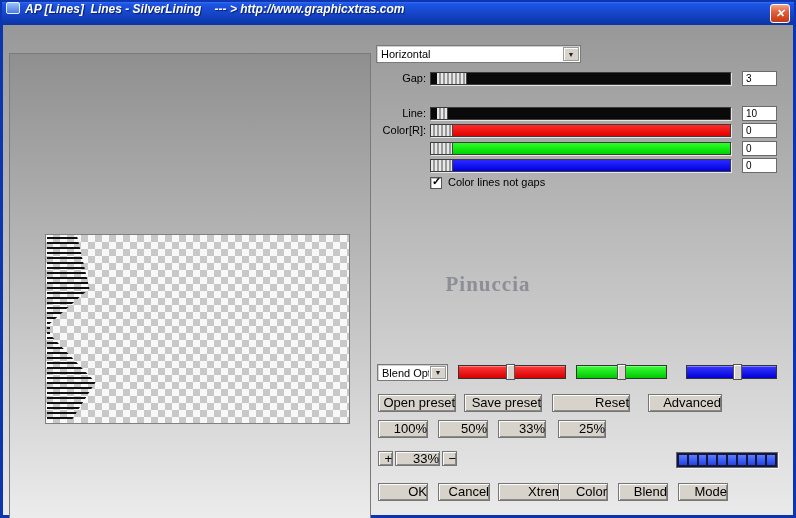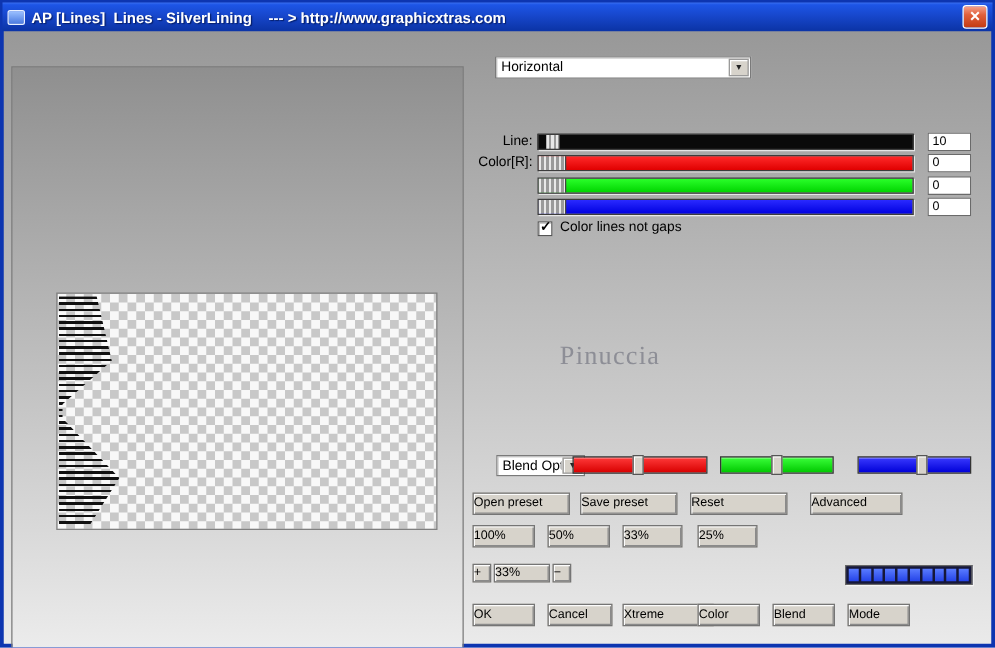--- a/index.html
+++ b/index.html
@@ -2,21 +2,21 @@
 <html><head>
 <meta charset="utf-8">
 <style>
   * { margin:0; padding:0; box-sizing:border-box; }
   body { background:#fff; font-family:"Liberation Sans", sans-serif; }
 
   .window { position:relative; width:796px; height:518px; background:#0d35b0; overflow:hidden;
             font-family:"Liberation Sans", sans-serif; }
   .titlebar { position:absolute; left:2px; top:2px; width:792px; height:23px;
               background:linear-gradient(180deg,#3a6ff0 0%,#1d55e6 8%,#1747cc 45%,#0c35a8 95%);
-              display:flex; align-items:center; padding:0 4px; }
+              display:flex; align-items:flex-start; padding:0 4px;font-style:italic; }
   .app-icon { width:14px; height:12px; background:linear-gradient(180deg,#9cc1ff,#4a7ae0);
               border:1px solid #e8f0ff; border-radius:2px; margin-right:5px; flex:0 0 auto; }
   .title { color:#fff; font-size:12px; font-weight:bold; white-space:pre;
            text-shadow:1px 1px 1px rgba(0,20,80,.8); overflow:hidden; }
   .close-btn { position:absolute; right:4px; top:2px; width:20px; height:19px; border-radius:3px;
                background:linear-gradient(180deg,#f5a28c,#e1603c 40%,#c23a12);
                border:1px solid #fff; color:#fff; font-size:11px; font-weight:bold;
                display:flex; align-items:center; justify-content:center; cursor:pointer; }
   .client { position:absolute; left:3px; top:25px; width:790px; height:490px;
             background:linear-gradient(180deg,#989898,#eaeaea); }
@@ -25,21 +25,21 @@
              background:linear-gradient(180deg,#8f8f8f,#efefef); border:1px solid #7a7a7a; }
   .checker { position:absolute; left:35px; top:180px; width:305px; height:190px;
              border:1px solid #808080;
              background:repeating-conic-gradient(#c8c8c8 0% 25%, #f8f8f8 0% 50%);
              background-size:14px 14px; }
   .flag { position:absolute; left:1px; top:2px; width:100%; height:184px;
           background:repeating-linear-gradient(180deg,#101010 0 2px,transparent 2px 5px);
           clip-path:polygon(0% 0%, 10% 0%, 14% 28%, 1% 47%, 1% 53%, 16% 79%, 8% 100%, 0% 100%); }
 
   .dropdown { position:absolute; background:#fff; border:1px solid #7a7a7a; font-size:11px;
-              box-shadow:inset 1px 1px 0 #cfcfcf; cursor:pointer;margin-left:20px; }
+              box-shadow:inset 1px 1px 0 #cfcfcf; cursor:pointer; }
   .dd-text { position:absolute; left:4px; top:2px; right:18px; white-space:nowrap; overflow:hidden; }
   .dd-btn { position:absolute; right:1px; top:1px; bottom:1px; width:16px; background:#d7d3cb;
             border:1px solid #9a9a9a; box-shadow:inset 1px 1px 0 #fff; font-size:7px; color:#222;
             display:flex; align-items:center; justify-content:center; }
   .dd-direction { left:376px; top:45px; width:205px; height:18px; }
   .dd-blend { left:377px; top:364px; width:71px; height:17px; }
 
   .srow { position:absolute; left:0; width:796px; height:14px; }
   .slabel { position:absolute; left:356px; top:0; width:70px; text-align:right; font-size:11px;
             line-height:13px; color:#000; }
@@ -59,36 +59,36 @@
   .t-r .thumb, .t-g .thumb, .t-b .thumb { left:0; width:22px; }
   .vbox { position:absolute; left:742px; top:-1px; width:35px; height:15px; background:#fff;
           border:1px solid #6a6a6a; font-size:10px; line-height:13px; padding-left:3px; color:#000; }
 
   .check-row { position:absolute; left:430px; top:176px; height:14px; }
   .checkbox { position:absolute; left:0; top:1px; width:12px; height:12px; background:#fff;
               border:1px solid #555; box-shadow:inset 1px 1px 0 #bbb; cursor:pointer; }
   .checkmark { position:absolute; left:1px; top:-3px; font-size:11px; font-weight:bold; color:#000; }
   .check-label { position:absolute; left:18px; top:0; font-size:11px; white-space:nowrap; color:#000; }
 
-  .watermark { position:absolute; left:377px; top:272px; width:222px; text-align:center; pointer-events:none; }
+  .watermark { position:absolute; left:377px; top:272px; width:222px; text-align:center; pointer-events:none;font-weight:bold; }
   .wm-name { font-family:"Liberation Serif", serif; font-size:21px; color:#8d8e96; letter-spacing:1px; }
   .wm-site { font-size:10px; color:#9a9aa2; margin-top:2px; }
 
   .bslider { position:absolute; top:365px; height:14px; border:1px solid #333;
              box-shadow:inset 0 1px 0 rgba(255,255,255,.35); cursor:pointer; }
   .bs-red { left:458px; width:108px; background:linear-gradient(180deg,#ff3a3a,#d80000); }
   .bs-green { left:576px; width:91px; background:linear-gradient(180deg,#3aff3a,#00c800); }
   .bs-blue { left:686px; width:91px; background:linear-gradient(180deg,#3a3aff,#0000d8); }
   .bthumb { position:absolute; top:-2px; bottom:-2px; width:9px; background:#d7d3cb;
             border:1px solid #555; box-shadow:inset 1px 1px 0 #fff; cursor:pointer; }
   .bs-red .bthumb { left:47px; } .bs-green .bthumb { left:40px; } .bs-blue .bthumb { left:46px; }
 
   .btn { position:absolute; height:18px; background:#d7d3cb; border:1px solid #757575;
          box-shadow:inset 1px 1px 0 #fcfcfc, inset -1px -1px 0 #8a8a8a;
-         font-size:10px; line-height:16px; text-align:left; color:#000; cursor:pointer;
+         font-size:13px; line-height:16px; text-align:right; color:#000; cursor:pointer;
          white-space:nowrap; overflow:hidden; }
   .btn.small { height:15px; line-height:13px; }
 
   .progress { position:absolute; left:676px; top:452px; width:102px; height:16px; background:#15173a;
               border:1px solid #666; box-shadow:1px 1px 0 rgba(255,255,255,.7);
               display:flex; gap:2px; padding:2px; }
   .seg { flex:1; background:linear-gradient(180deg,#5a7cff,#2443e8); }
 </style>
 </head>
 <body>
@@ -111,20 +111,27 @@
     </div>
   </div>
 
   <div class="dropdown dd-direction">
     <span class="dd-text">Horizontal</span>
     <span class="dd-btn">
         <span>▼</span>
       </span>
   </div>
 
+  <div class="srow" style="top:72px">
+    <span class="slabel">Gap:</span>
+    <div class="track t-gap">
+        <div class="thumb"></div>
+      </div>
+    <div class="vbox">3</div>
+  </div>
 
 
   <div class="srow" style="top:107px">
     <span class="slabel">Line:</span>
     <div class="track t-line">
         <div class="thumb"></div>
       </div>
     <div class="vbox">10</div>
   </div>
 

